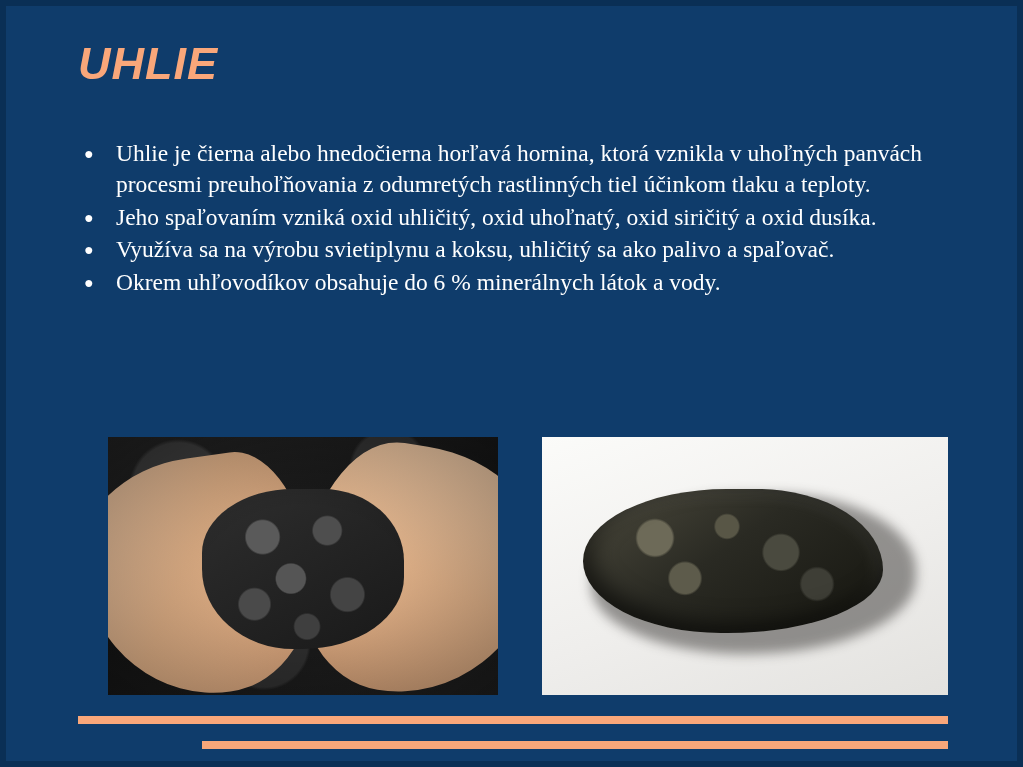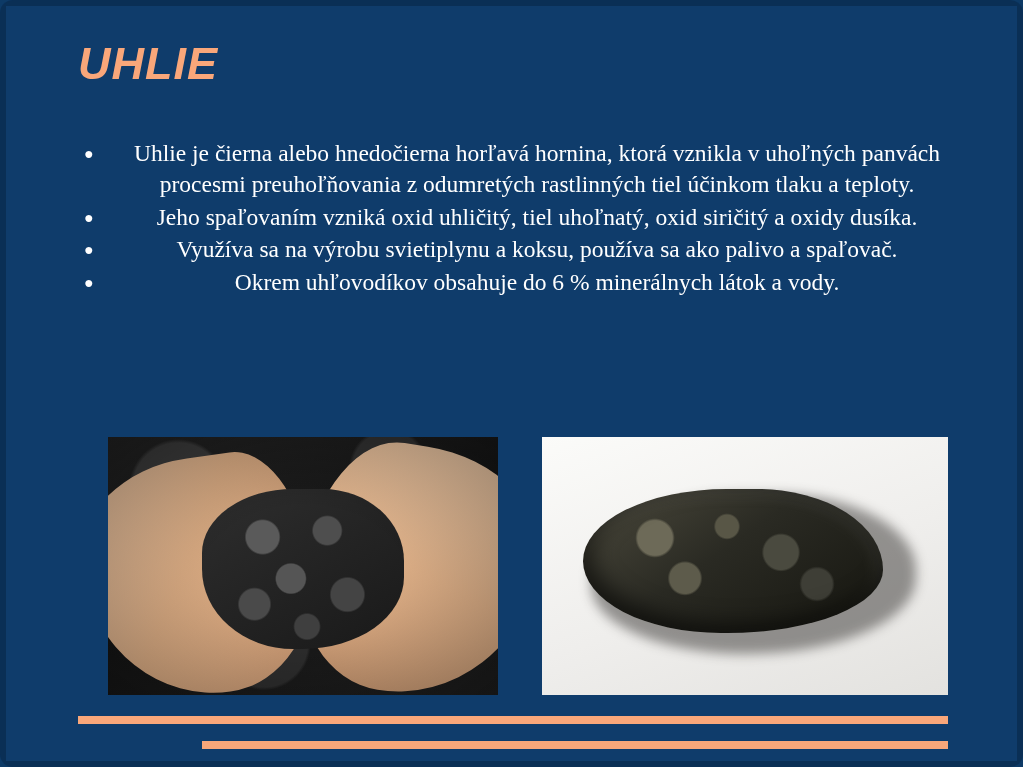--- a/index.html
+++ b/index.html
@@ -8,21 +8,20 @@
     background: #0d3a66;
   }
   .slide {
     position: relative;
     width: 1023px;
     height: 767px;
     background: #0f3c6b;
     overflow: hidden;
     font-family: "Liberation Serif", serif;
     box-sizing: border-box;
-    border-radius: 13px;
   }
   
   .frame-outer {
     position: absolute;
     inset: 0;
     border: 6px solid #0a2f55;
     box-sizing: border-box;
     pointer-events: none;
   }
   .title {
@@ -55,21 +54,20 @@
     width: 38px;
     color: #ffffff;
     font-size: 16px;
     line-height: 1.95;
     text-align: left;
     padding-left: 6px;
     box-sizing: border-box;
   }
   .bullet-text {
     flex: 1 1 auto;
-    text-align: center;
   }
   .images {
     position: absolute;
     left: 108px;
     top: 437px;
     width: 840px;
     height: 258px;
   }
   .photo {
     position: absolute;
@@ -201,26 +199,26 @@
 
   <div class="bullets">
 
     <div class="bullet-row">
       <span class="bullet-mark">●</span>
       <span class="bullet-text">Uhlie je čierna alebo hnedočierna horľavá hornina, ktorá vznikla v uhoľných panvách procesmi preuhoľňovania z odumretých rastlinných tiel účinkom tlaku a teploty.</span>
     </div>
 
     <div class="bullet-row">
       <span class="bullet-mark">●</span>
-      <span class="bullet-text">Jeho spaľovaním vzniká oxid uhličitý, tiel uhoľnatý, oxid siričitý a oxidy dusíka.</span>
-    </div>
-
-    <div class="bullet-row">
-      <span class="bullet-mark">●</span>
-      <span class="bullet-text">Využíva sa na výrobu svietiplynu a koksu, používa sa ako palivo a spaľovač.</span>
+      <span class="bullet-text">Jeho spaľovaním vzniká oxid uhličitý, oxid uhoľnatý, oxid siričitý a oxid dusíka.</span>
+    </div>
+
+    <div class="bullet-row">
+      <span class="bullet-mark">●</span>
+      <span class="bullet-text">Využíva sa na výrobu svietiplynu a koksu, uhličitý sa ako palivo a spaľovač.</span>
     </div>
 
     <div class="bullet-row">
       <span class="bullet-mark">●</span>
       <span class="bullet-text">Okrem uhľovodíkov obsahuje do 6 % minerálnych látok a vody.</span>
     </div>
 
   </div>
 
   <div class="images">

